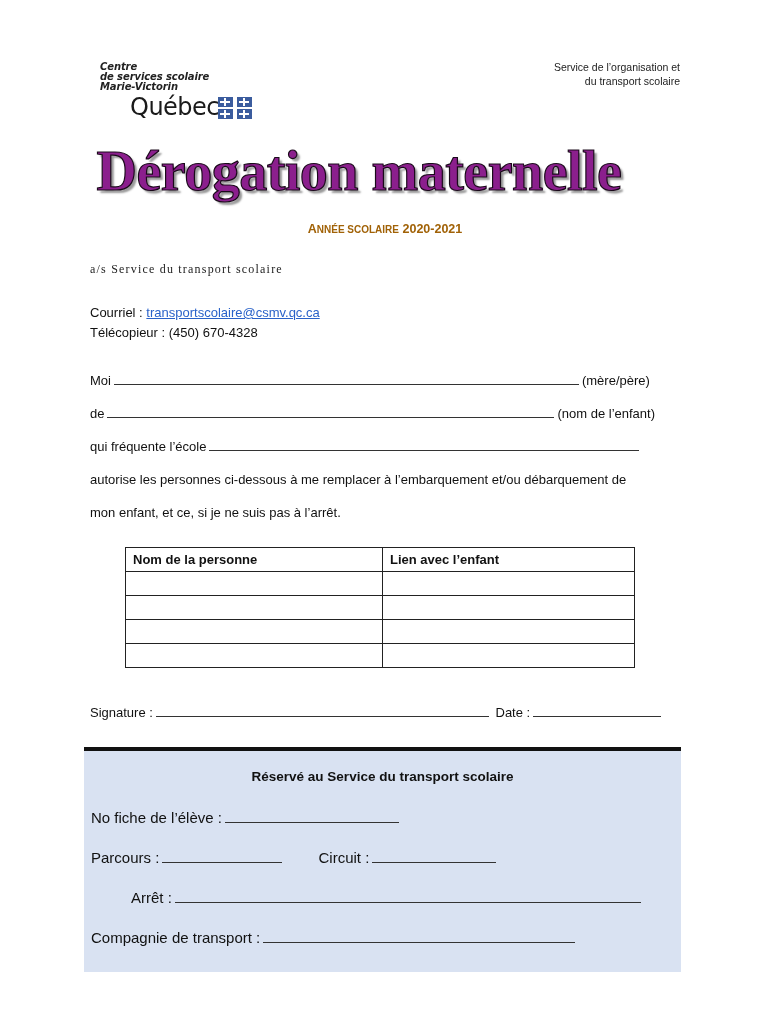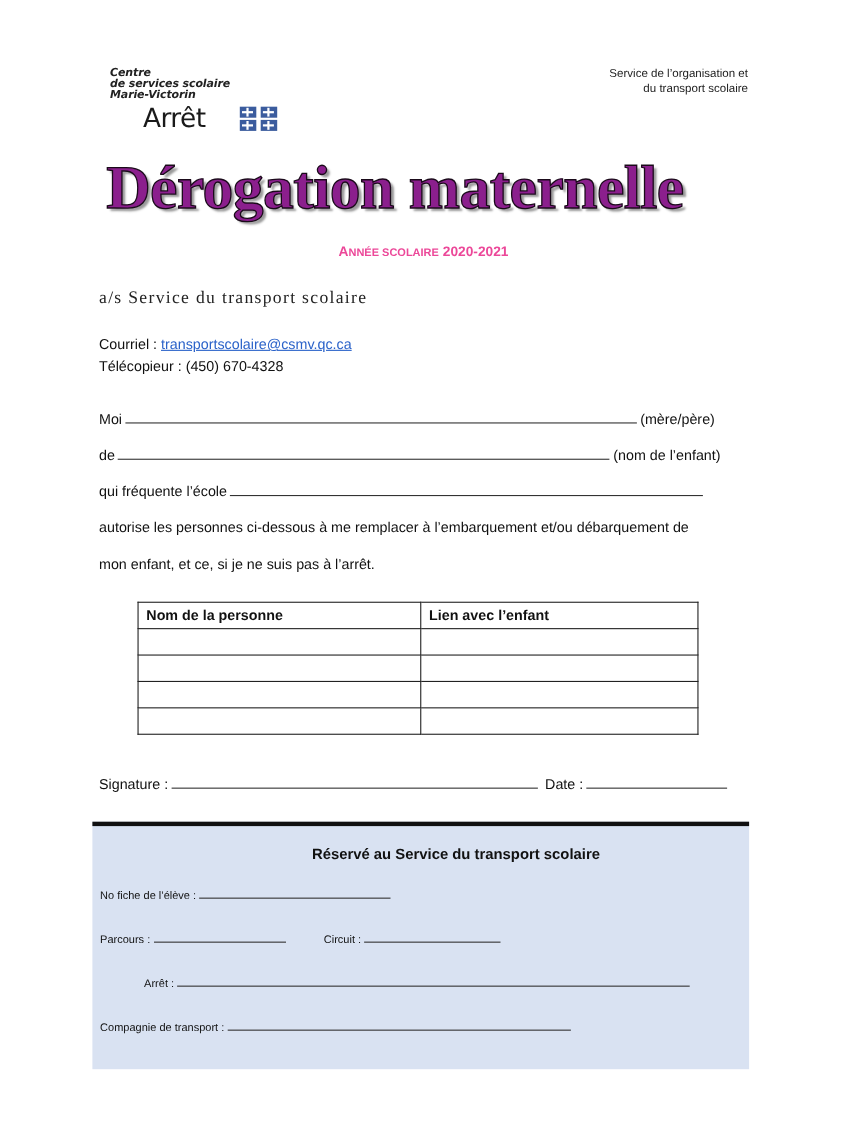--- a/index.html
+++ b/index.html
@@ -25,49 +25,49 @@
   .svc { right: 90px; top: 60px; text-align: right; font-family: "Liberation Sans", sans-serif;
     font-size: 10.5px; line-height: 14px; color: #222; }
 
   
   .title { left: 0; width: 718px; top: 136px; text-align: center;
     font-family: "Liberation Serif", serif; font-weight: bold; font-size: 56px; line-height: 70px;
     color: #8b1f8d; letter-spacing: -0.5px;
     -webkit-text-stroke: 1.2px #1a0a1a;
     text-shadow: 3px 3px 2px #9a9a9a; }
 
-  .year { left: 0; width: 770px; top: 222px; text-align: center; font-size: 12.5px; font-weight: bold; color: #ec4899; }
+  .year { left: 0; width: 770px; top: 222px; text-align: center; font-size: 12.5px; font-weight: bold; color: #a16207; }
   .year .sc { font-size: 10px; }
 
-  .as { left: 90px; top: 262px; font-family: "Liberation Serif", serif; font-size: 16px; letter-spacing: 1.2px; color: #222; }
+  .as { left: 90px; top: 262px; font-family: "Liberation Serif", serif; font-size: 12px; letter-spacing: 1.2px; color: #222; }
 
   .line { font-size: 13px; color: #111; white-space: nowrap; }
   .link { color: #2a62c9; text-decoration: underline; }
 
   .blank { display: inline-block; border-bottom: 1px solid #333; vertical-align: baseline; height: 1px; margin: 0 3px; }
 
   
   .tbl { left: 125px; top: 547px; width: 510px; border-collapse: collapse; }
   .tbl td, .tbl th { border: 1px solid #222; height: 23px; padding: 0 7px; text-align: left;
     font-size: 13px; font-weight: bold; }
   .tbl th:first-child, .tbl td:first-child { width: 242px; }
 
   
   .reserved { left: 84px; top: 747px; width: 597px; height: 221px; background: #d9e2f2; border-top: 4px solid #111; }
-  .reserved .hdr { position: absolute; left: 0; width: 100%; top: 18px; text-align: center; font-weight: bold; font-size: 13.5px; padding-left: 32px; }
-  .reserved .row { position: absolute; left: 7px; font-size: 10px; white-space: nowrap; }
+  .reserved .hdr { position: absolute; left: 0; width: 100%; top: 18px; text-align: center; font-weight: bold; font-size: 13.5px; }
+  .reserved .row { position: absolute; left: 7px; font-size: 15px; white-space: nowrap; }
 </style>
 </head>
 <body>
 
 <div class="abs logo">
   <div class="org">Centre</div>
   <div class="org">de services scolaire</div>
   <div class="org">Marie-Victorin</div>
-  <div class="quebec">Arrêt</div>
+  <div class="quebec">Québec</div>
   <div class="flag">
       <span></span>
       <span></span>
       <span></span>
       <span></span>
     </div>
 </div>
 
 <div class="abs svc">
   <div>Service de l’organisation et</div>

